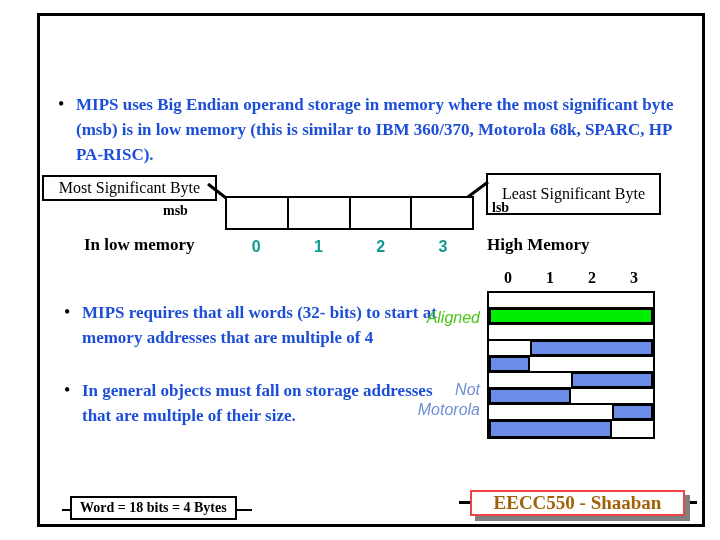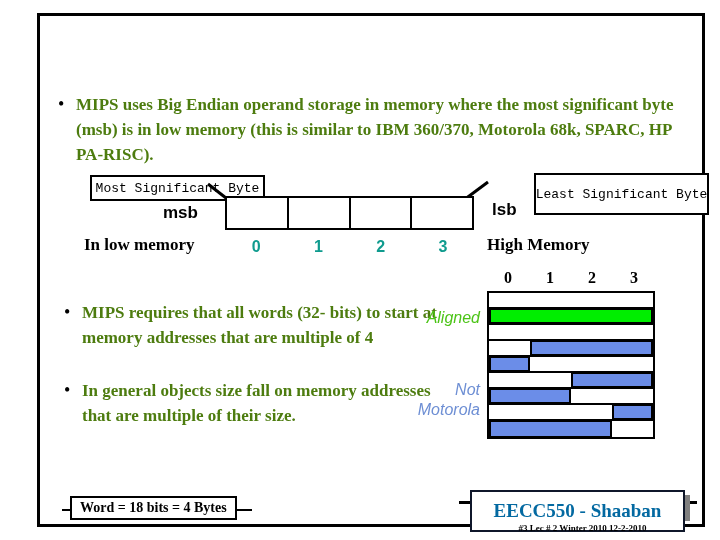--- a/index.html
+++ b/index.html
@@ -58,49 +58,48 @@
     color: #000;
     width: 18px;
     flex: 0 0 18px;
     text-align: left;
   }
   .bullet-text {
     font-family: "Liberation Serif", serif;
     font-weight: bold;
     font-size: 17px;
     line-height: 25px;
-    color: #4d7c0f;
+    color: #1d4ed8;
   }
 
   #bullet1 { left: 58px; top: 92px; width: 630px; }
   #bullet1 .bullet-text { width: 600px; }
 
   
   .callout-box {
     position: absolute;
     border: 2px solid #000000;
     background: #ffffff;
     box-sizing: border-box;
-    font-family: Liberation Mono, monospace;
-    font-size: 13px;
+    font-family: Liberation Serif, serif;
+    font-size: 16px;
     color: #000000;
     display: flex;
     align-items: center;
     justify-content: center;
     white-space: nowrap;
-    margin-left: 48px;
   }
   #msb-box { left: 42px; top: 175px; width: 175px; height: 26px; }
   #lsb-box { left: 486px; top: 173px; width: 175px; height: 42px; }
 
   .bold-tag {
     position: absolute;
-    font-family: Liberation Sans, sans-serif;
-    font-weight: bold;
-    font-size: 17px;
+    font-family: Liberation Serif, serif;
+    font-weight: bold;
+    font-size: 14px;
     color: #000000;
   }
   #msb-tag { left: 163px; top: 203px; }
   #lsb-tag { left: 492px; top: 200px; }
 
   
   #byte-row {
     position: absolute;
     left: 225px;
     top: 196px;
@@ -256,31 +255,31 @@
     top: 495px;
     width: 215px;
     height: 26px;
     background: #808080;
   }
   #eecc-box {
     position: absolute;
     left: 470px;
     top: 490px;
     width: 215px;
-    height: 42px;
-    border: 2px solid #0f172a;
+    height: 26px;
+    border: 2px solid #ef4444;
     background: #ffffff;
     box-sizing: border-box;
     display: flex;
     align-items: center;
     justify-content: center;
     font-family: "Liberation Serif", serif;
     font-weight: bold;
     font-size: 19px;
-    color: #0369a1;
+    color: #a16207;
     white-space: nowrap;
   }
   #eecc-left-stub {
     position: absolute;
     left: 459px;
     top: 501px;
     width: 12px;
     height: 3px;
     background: #000000;
   }
@@ -383,27 +382,26 @@
     </div>
 
   <div class="bullet-row" id="bullet2">
     <span class="bullet-dot">•</span>
     <span class="bullet-text">MIPS requires that all words (32-  bits) to start at memory addresses that are multiple of 4</span>
   </div>
   <div class="side-tag" id="aligned-tag" style="color: rgb(76, 196, 23);">Aligned</div>
 
   <div class="bullet-row" id="bullet3">
     <span class="bullet-dot">•</span>
-    <span class="bullet-text">In general objects size fall on memory addresses that are multiple of their size.</span>
+    <span class="bullet-text">In general objects must fall on storage addresses that are multiple of their size.</span>
   </div>
   <div class="side-tag" id="notaligned-tag" style="color: rgb(110, 143, 212);">Not
 Motorola</div>
 
   <div id="word-line"></div>
   <div id="word-box">Word = 18 bits = 4 Bytes</div>
 
   <div id="eecc-left-stub"></div>
   <div id="eecc-right-stub"></div>
   <div id="eecc-shadow"></div>
   <div id="eecc-box">EECC550 - Shaaban</div>
-  <div id="eecc-sub">#3   Lec # 2   Winter 2010  12-2-2010</div>
 
 </div>
 
 </body></html>

